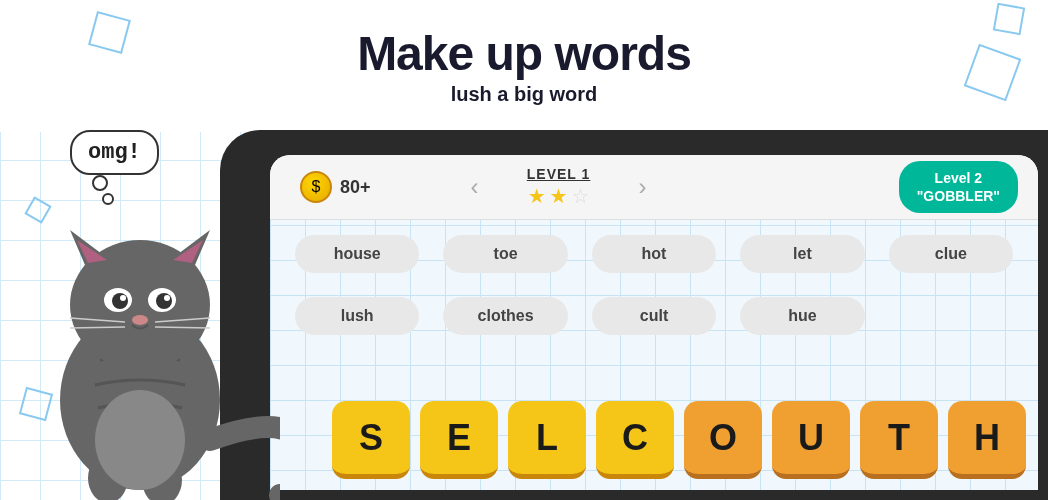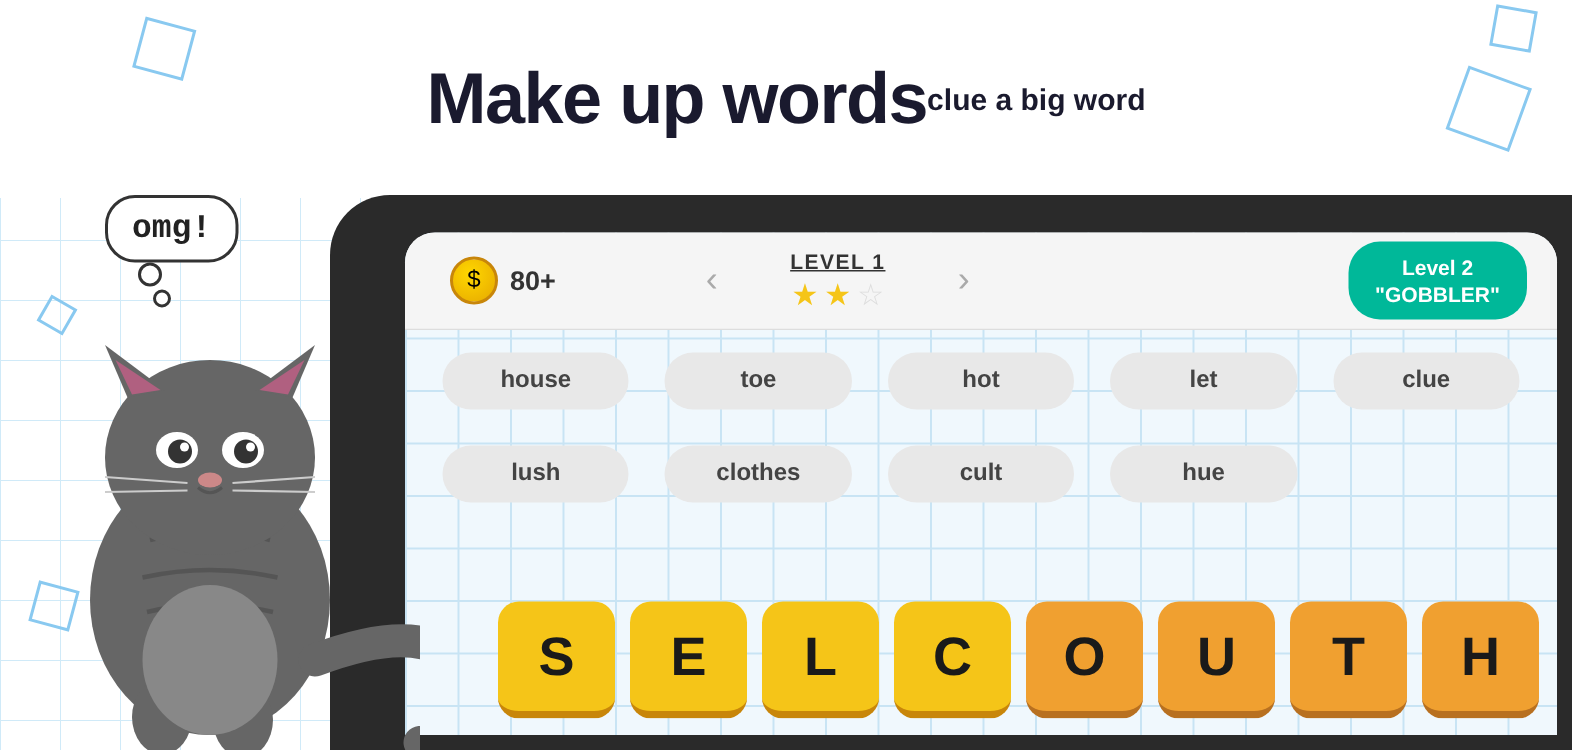--- a/index.html
+++ b/index.html
@@ -24,21 +24,21 @@
     }
 
     
     .top-area {
       position: absolute;
       top: 0; left: 0; right: 0;
       height: 132px;
       background: #ffffff;
       z-index: 1;
       display: flex;
-      flex-direction: row;
+      flex-direction: column;
       align-items: center;
       justify-content: center;
     }
 
     .main-title {
       font-size: 48px;
       font-weight: 900;
       color: #1a1a2e;
       letter-spacing: -1px;
     }
@@ -308,21 +308,21 @@
 <div class="grid-bg"></div>
 
 <div class="deco-square" style="top:15px;left:92px;width:35px;height:35px;transform:rotate(15deg)"></div>
 <div class="deco-square" style="top:50px;left:970px;width:45px;height:45px;transform:rotate(20deg)"></div>
 <div class="deco-square" style="top:5px;left:995px;width:28px;height:28px;transform:rotate(10deg)"></div>
 <div class="deco-square" style="top:200px;left:28px;width:20px;height:20px;transform:rotate(30deg)"></div>
 <div class="deco-square" style="top:390px;left:22px;width:28px;height:28px;transform:rotate(15deg)"></div>
 
 <div class="top-area">
   <div class="main-title">Make up words</div>
-  <div class="sub-title">clue a big word</div>
+  <div class="sub-title">lush a big word</div>
 </div>
 
 <div class="speech-bubble">omg!</div>
 
 <div class="dark-panel"></div>
 
 <div class="inner-panel"></div>
 
 <div class="panel-header">
   <div class="coin-badge">

